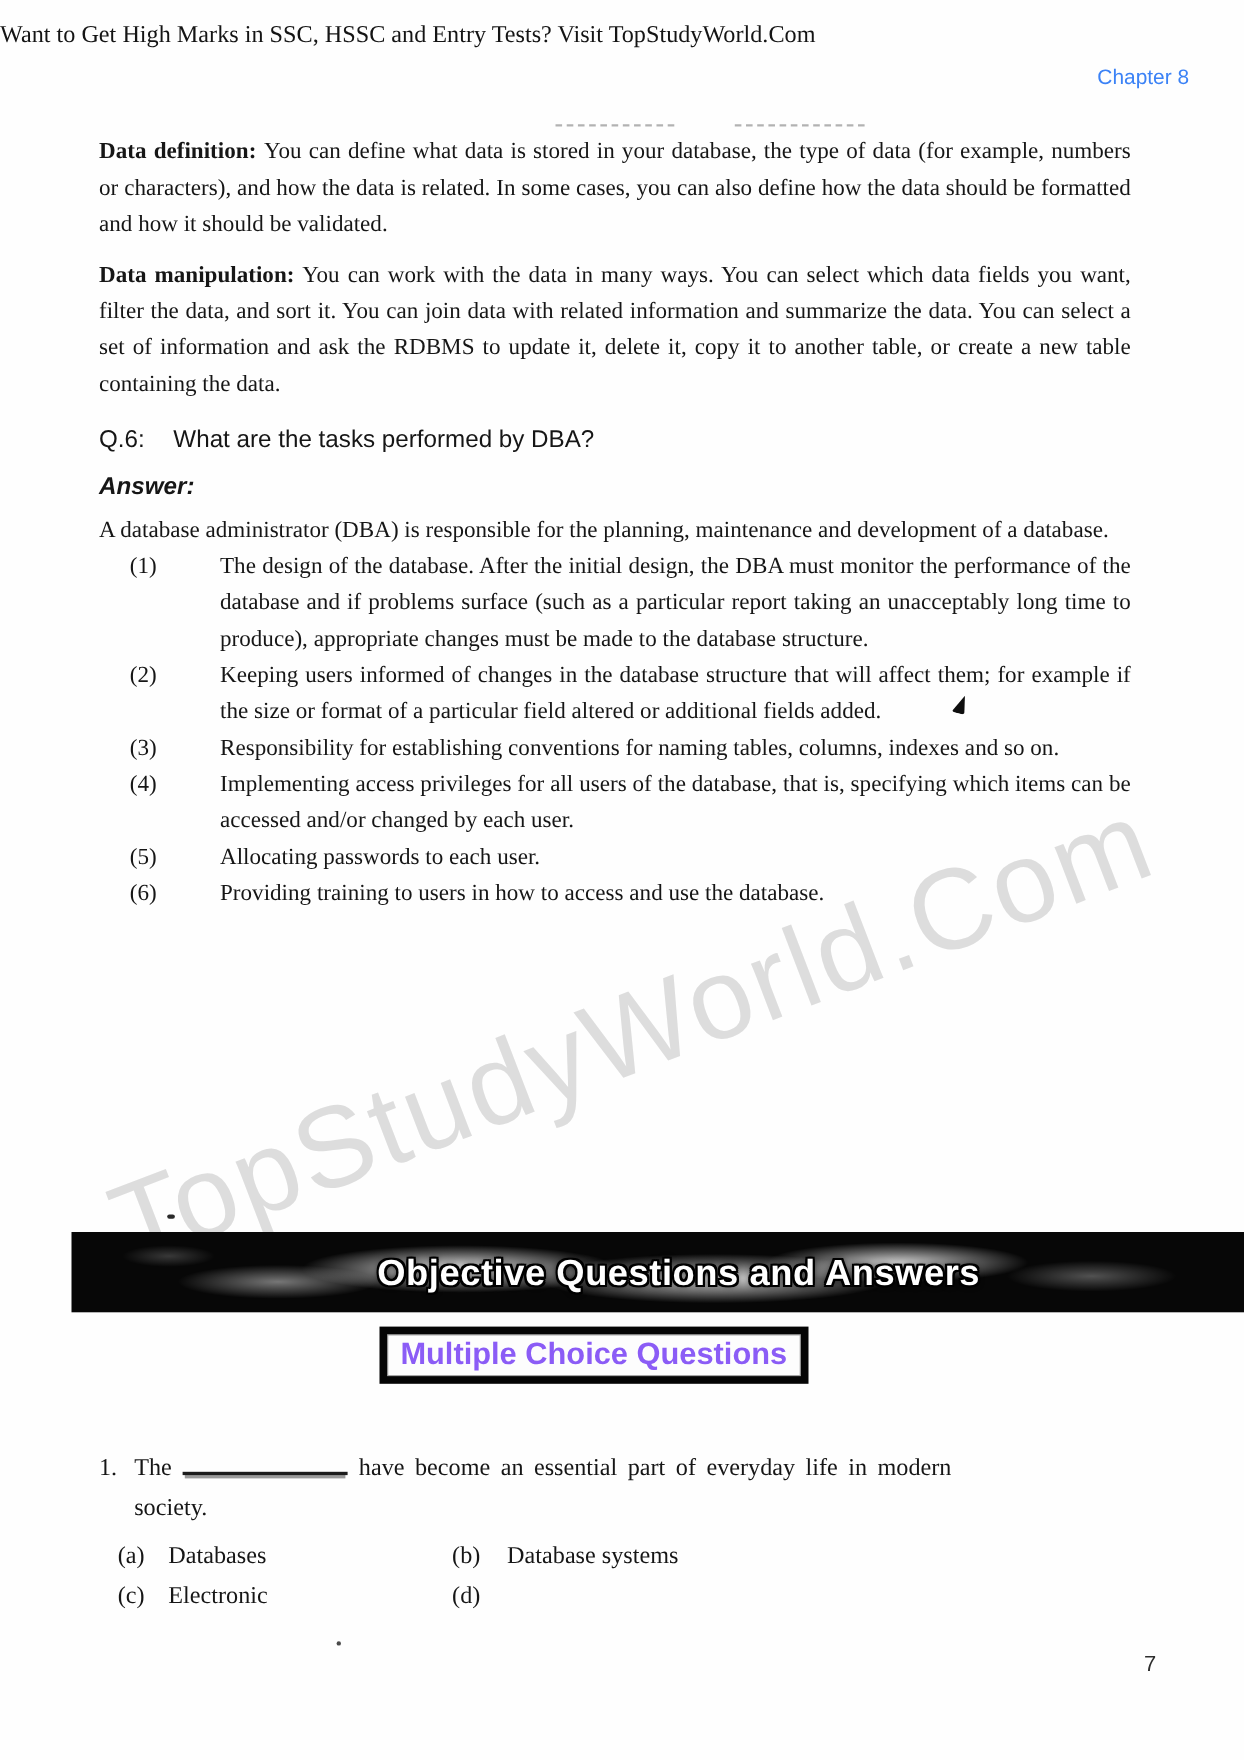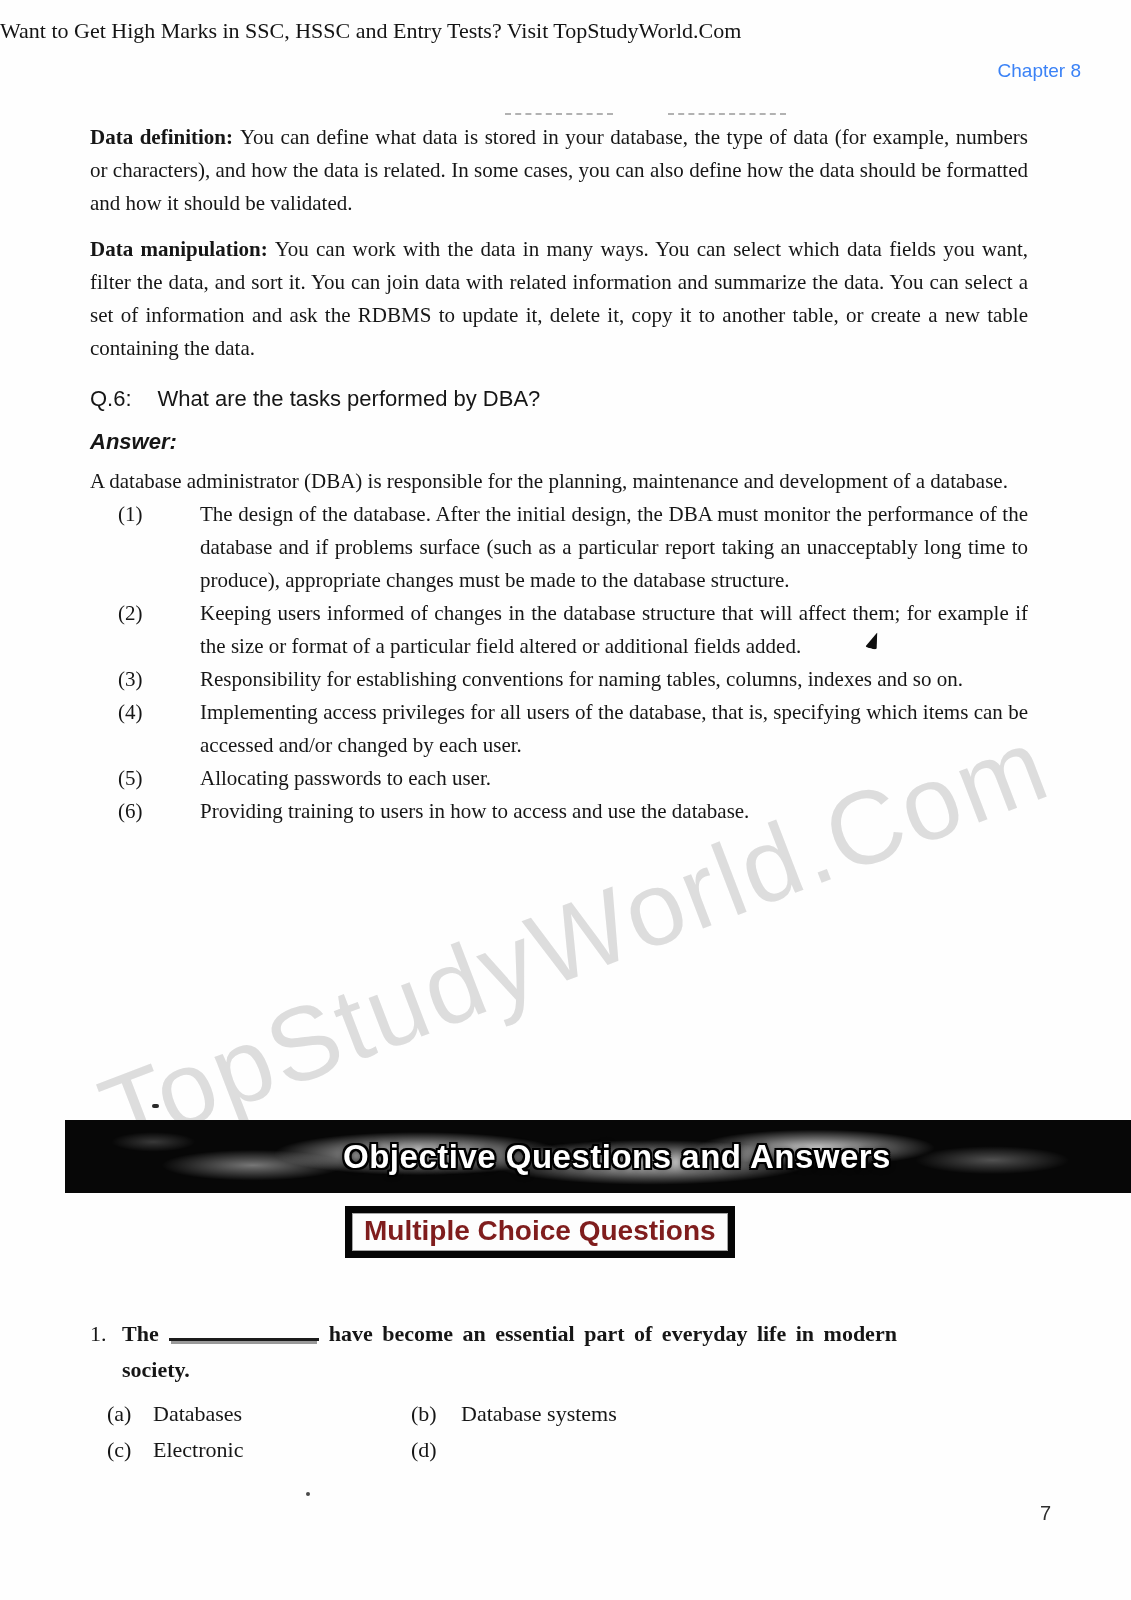--- a/index.html
+++ b/index.html
@@ -99,27 +99,27 @@
   
   .mcq-box {
     position:absolute; top:1206px; left:345px;
     border:7px solid #050505;
     background:#fdfdfd;
     padding:2px 12px 4px 12px;
     box-shadow:inset 0 0 0 1px rgba(0,0,0,.35);
   }
   .mcq-box .mcq-text {
     font-family:"Liberation Sans", sans-serif;
-    font-weight:bold; font-size:28px; color:#7f1d1d;
+    font-weight:bold; font-size:28px; color:#8b5cf6;
   }
   
   .q1 { position:absolute; top:1316px; left:90px; width:950px; font-size:22px; line-height:36px; }
   .q1-line { display:flex; }
   .q1 .qnum { flex:0 0 32px; }
-  .q1 .qtext { flex:1; word-spacing:4px;font-weight:bold; }
+  .q1 .qtext { flex:1; word-spacing:4px; }
   .blank {
     display:inline-block; width:150px; height:18px;
     border-bottom:3px solid #1c1c1c;
     box-shadow:0 5px 0 -2px rgba(30,30,30,.45);
     margin:0 10px;
   }
   .options {
     margin-top:9px; margin-left:17px;
     display:grid;
     grid-template-columns:46px 258px 50px auto;

